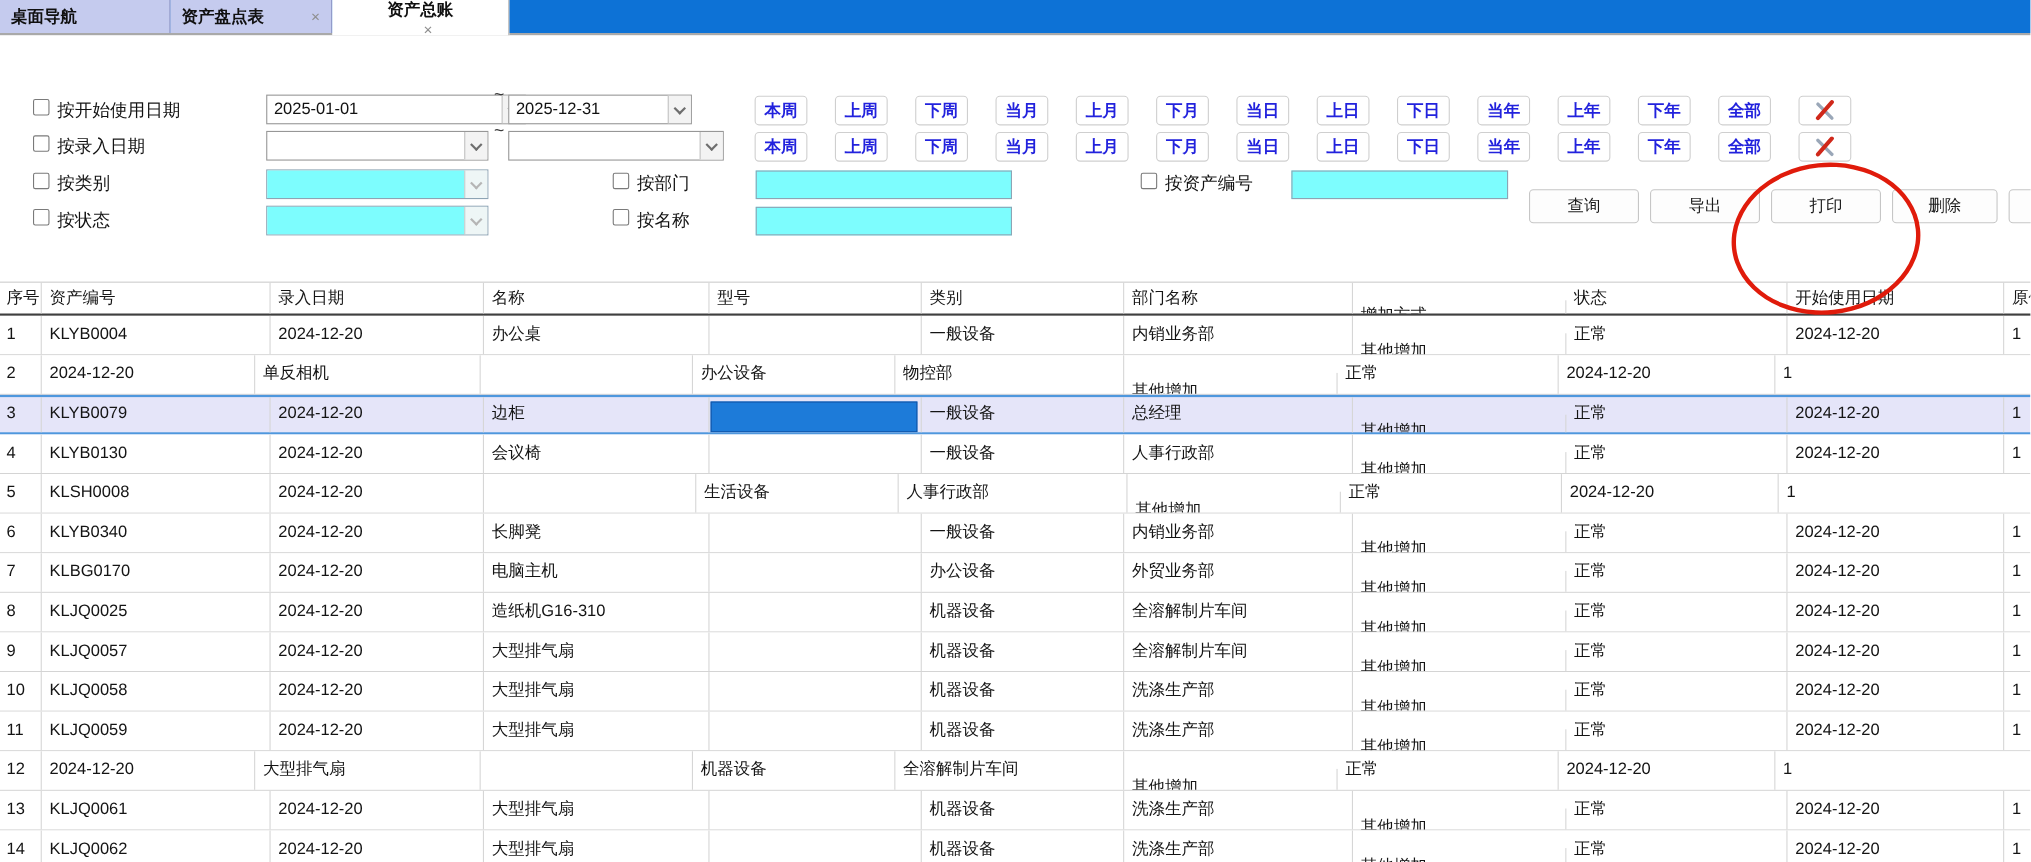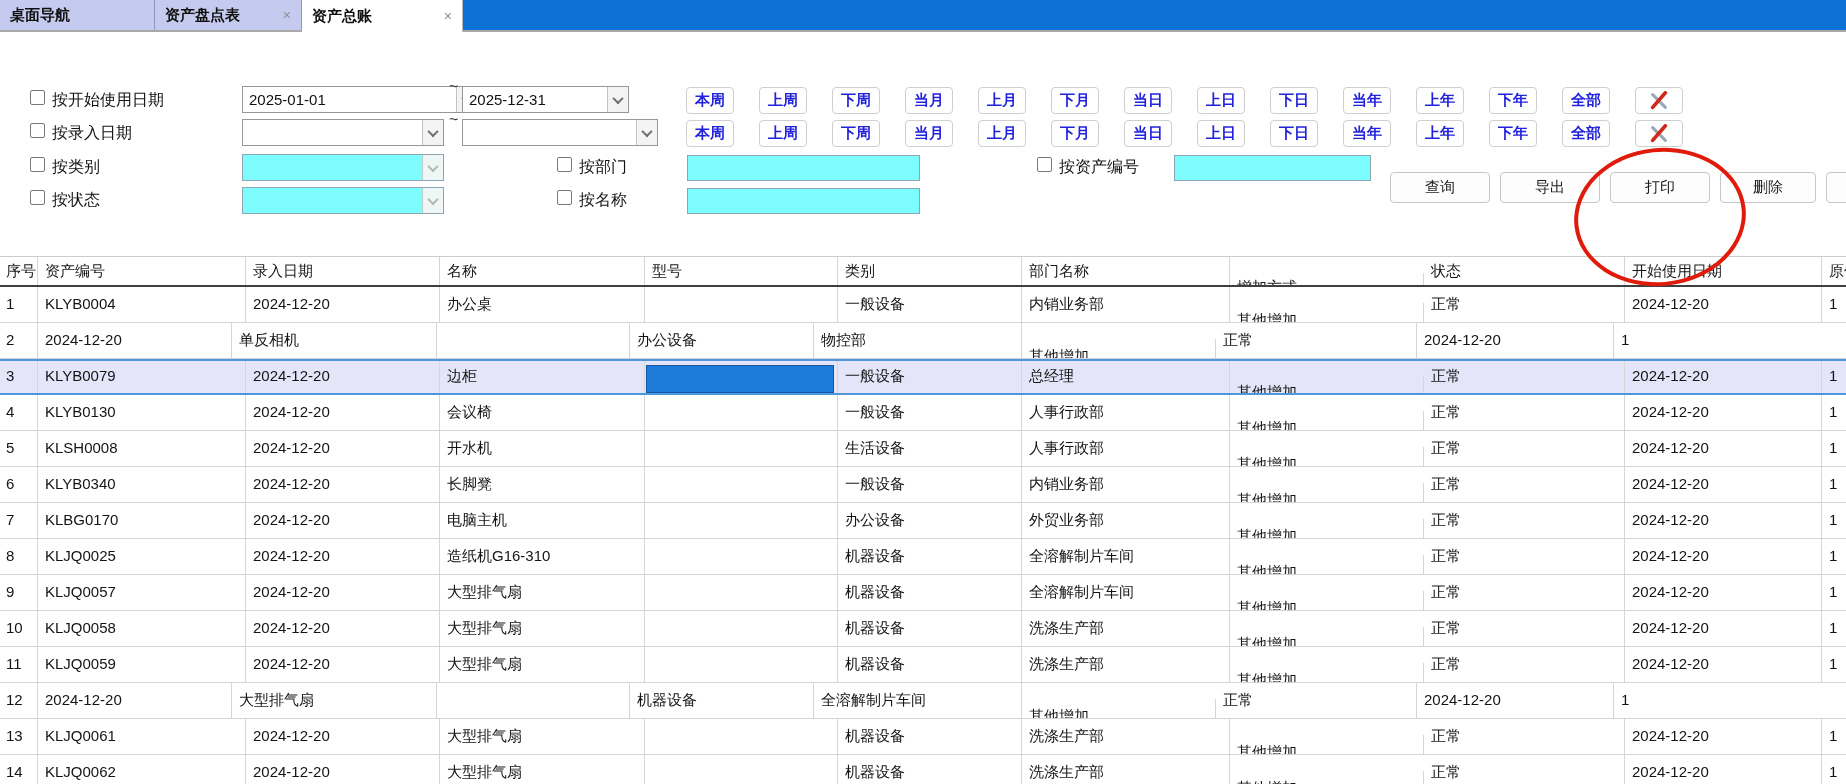--- a/index.html
+++ b/index.html
@@ -7,21 +7,21 @@
     font-family:"Liberation Sans","DejaVu Sans",sans-serif; position:relative; }
 
   
   .tabbar { position:absolute; left:0; top:0; width:1846px; height:32px; z-index:5; }
   .tabbar .bluefill { position:absolute; left:0; top:0; right:0; height:30px; background:var(--tab-blue,#0d72d6); }
   .tabbar .grayline { position:absolute; left:0; top:30px; right:0; height:2px; background:#a9a9a9; }
   .tabs { position:absolute; left:0; top:0; display:flex; z-index:2; }
   .tab { height:30px; display:flex; align-items:center; justify-content:space-between;
     padding:0 10px; background:var(--inactive-tab-bg,#c5cbee); border-right:1px solid #8d96c6;
     font-size:15px; font-weight:bold; color:#101010; cursor:default; }
-  .tab.active { background:#fff; height:32px; border-right:1px solid #b9b9b9; }
+  .tab.active { background:#fff; height:32px; border-right:1px solid #b9b9b9;flex-direction:column; }
   .tab .tabx { color:#8f8f8f; font-size:14px; font-weight:normal; margin-left:14px; }
 
   
   .panel { position:absolute; inset:0; }
   .chkrow { position:absolute; display:flex; align-items:flex-start; gap:7px; }
   .cbox { width:15px; height:15px; background:#fff; border:1px solid #7a7a7a; border-radius:2px; display:inline-block; }
   .flabel { font-size:16px; color:#121212; white-space:nowrap; }
   .combo { position:absolute; height:27px; background:#fff; border:1px solid #979797;
     display:flex; align-items:center; }
   .combo .cval { flex:1; font-size:15px; color:#111; padding-left:6px; white-space:nowrap; overflow:hidden; }
@@ -280,21 +280,20 @@
       <div class="cell c6">人事行政部</div>
       <div class="cell c7">其他增加</div>
       <div class="cell c8">正常</div>
       <div class="cell c9">2024-12-20</div>
       <div class="cell c10">1</div>
     </div>
     <div class="trow">
       <div class="cell c0">5</div>
       <div class="cell c1">KLSH0008</div>
       <div class="cell c2">2024-12-20</div>
-      <div class="cell c3">开水机</div>
       <div class="cell c4"></div>
       <div class="cell c5">生活设备</div>
       <div class="cell c6">人事行政部</div>
       <div class="cell c7">其他增加</div>
       <div class="cell c8">正常</div>
       <div class="cell c9">2024-12-20</div>
       <div class="cell c10">1</div>
     </div>
     <div class="trow">
       <div class="cell c0">6</div>

